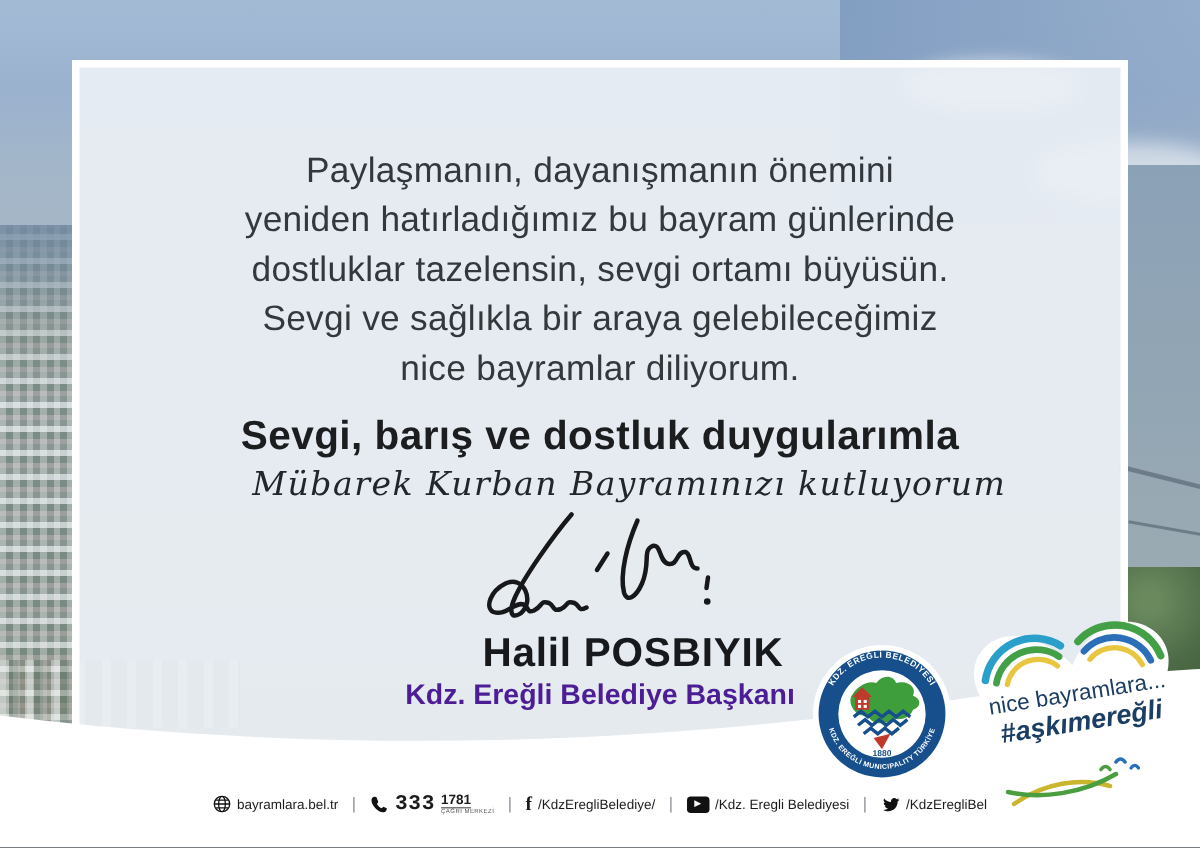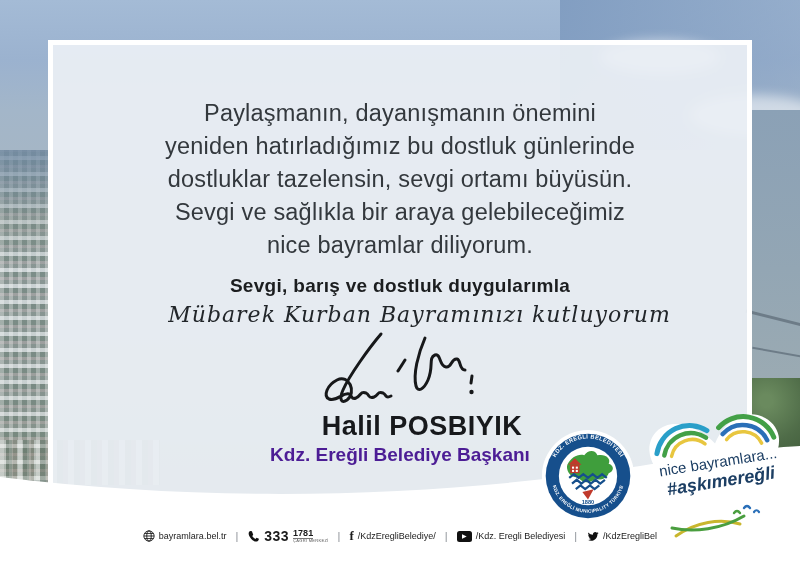--- a/index.html
+++ b/index.html
@@ -29,38 +29,38 @@
   .pier.p2{left:752px;top:352px;width:60px;height:2px;transform:rotate(10deg);}
   .forest{position:absolute;left:748px;top:378px;width:52px;height:76px;
       background:radial-gradient(circle at 35% 30%,#6a8a5e 10%,#4f6c48 65%,#44603e 100%);}
   .city-bottom{position:absolute;left:0;top:440px;width:160px;height:45px;
       background:repeating-linear-gradient(90deg,rgba(240,240,238,.5) 0 6px,rgba(94,110,96,.45) 6px 12px,
                  rgba(140,130,118,.4) 12px 17px);opacity:.8;}
   
   .card{position:absolute;left:48px;top:40px;width:704px;height:472px;box-sizing:border-box;
         border:5px solid #ffffff;background:rgba(235,240,245,0.92);text-align:center;}
   .message{margin-top:52px;font-size:23.5px;line-height:33px;color:#33383d;letter-spacing:.2px;}
-  .emphasis{margin-top:13px;font-size:19px;font-weight:bold;color:#1b1d1f;letter-spacing:.3px;}
+  .emphasis{margin-top:13px;font-size:27px;font-weight:bold;color:#1b1d1f;letter-spacing:.3px;}
   .script{margin-top:5px;font-family:"DejaVu Serif",serif;font-style:italic;
           font-size:22px;color:#22262a;letter-spacing:1px;padding-left:39px;}
   .sigwrap{margin-top:3px;height:80px;}
   .name{margin-top:1px;font-size:27px;font-weight:bold;color:#17191c;letter-spacing:.5px;padding-left:44px;}
   .title{margin-top:2px;font-size:19px;font-weight:bold;color:#4c1d95;}
   
   .band{position:absolute;left:0;top:0;width:800px;height:565px;pointer-events:none;}
   
   .seal{position:absolute;left:541px;top:429px;width:94px;height:94px;}
   
   .heart{position:absolute;left:634px;top:402px;width:170px;height:155px;}
   
   .footer{position:absolute;left:0;top:528px;width:800px;display:flex;
           justify-content:center;align-items:center;gap:9px;color:#1b1b1b;}
   .fitem{display:flex;align-items:center;gap:4px;font-size:9px;}
   .fsep{color:#8d9298;font-size:11px;}
-  .phone-big{font-size:14px;font-weight:bold;letter-spacing:.5px;}
+  .phone-big{font-size:14px;font-weight:bold;letter-spacing:.5px;font-family:Liberation Mono, monospace;}
   .phone-stack{display:flex;flex-direction:column;line-height:1;align-items:flex-start;}
   .phone-suffix{font-size:9px;font-weight:bold;border-bottom:.5px solid #777;}
   .phone-sub{font-size:4px;color:#555;letter-spacing:.3px;}
   .yt{width:15px;height:11px;background:#111;border-radius:2.5px;display:flex;
       align-items:center;justify-content:center;}
   .yt span{color:#fff;font-size:6px;line-height:1;}
   .fb{font-family:"Liberation Serif",serif;font-weight:bold;font-size:13px;}
 </style>
 </head>
 <body>
@@ -74,21 +74,21 @@
   <div class="city-left"></div>
   <div class="sea-right"></div>
   <div class="pier p1"></div>
   <div class="pier p2"></div>
   <div class="forest"></div>
   <div class="city-bottom"></div>
 
   <div class="card">
     <div class="message">
       <div>Paylaşmanın, dayanışmanın önemini</div>
-      <div>yeniden hatırladığımız bu dostluk günlerinde</div>
+      <div>yeniden hatırladığımız bu bayram günlerinde</div>
       <div>dostluklar tazelensin, sevgi ortamı büyüsün.</div>
       <div>Sevgi ve sağlıkla bir araya gelebileceğimiz</div>
       <div>nice bayramlar diliyorum.</div>
     </div>
     <div class="emphasis">Sevgi, barış ve dostluk duygularımla</div>
     <div class="script">Mübarek Kurban Bayramınızı kutluyorum</div>
     <div class="sigwrap">
       <svg width="230" height="80" viewBox="0 0 230 80">
         <g fill="none" stroke="#17181a" stroke-width="3" stroke-linecap="round">
           <path d="M96,4 C84,18 64,46 58,60 C54,69 56,74 62,70 C72,62 64,44 52,50 C42,55 38,66 44,69 C52,72 58,62 64,64 C68,66 66,70 71,68 C77,65 75,61 81,63 C85,65 83,69 89,67 C94,65 92,61 98,63 C102,65 100,69 106,66"></path>

